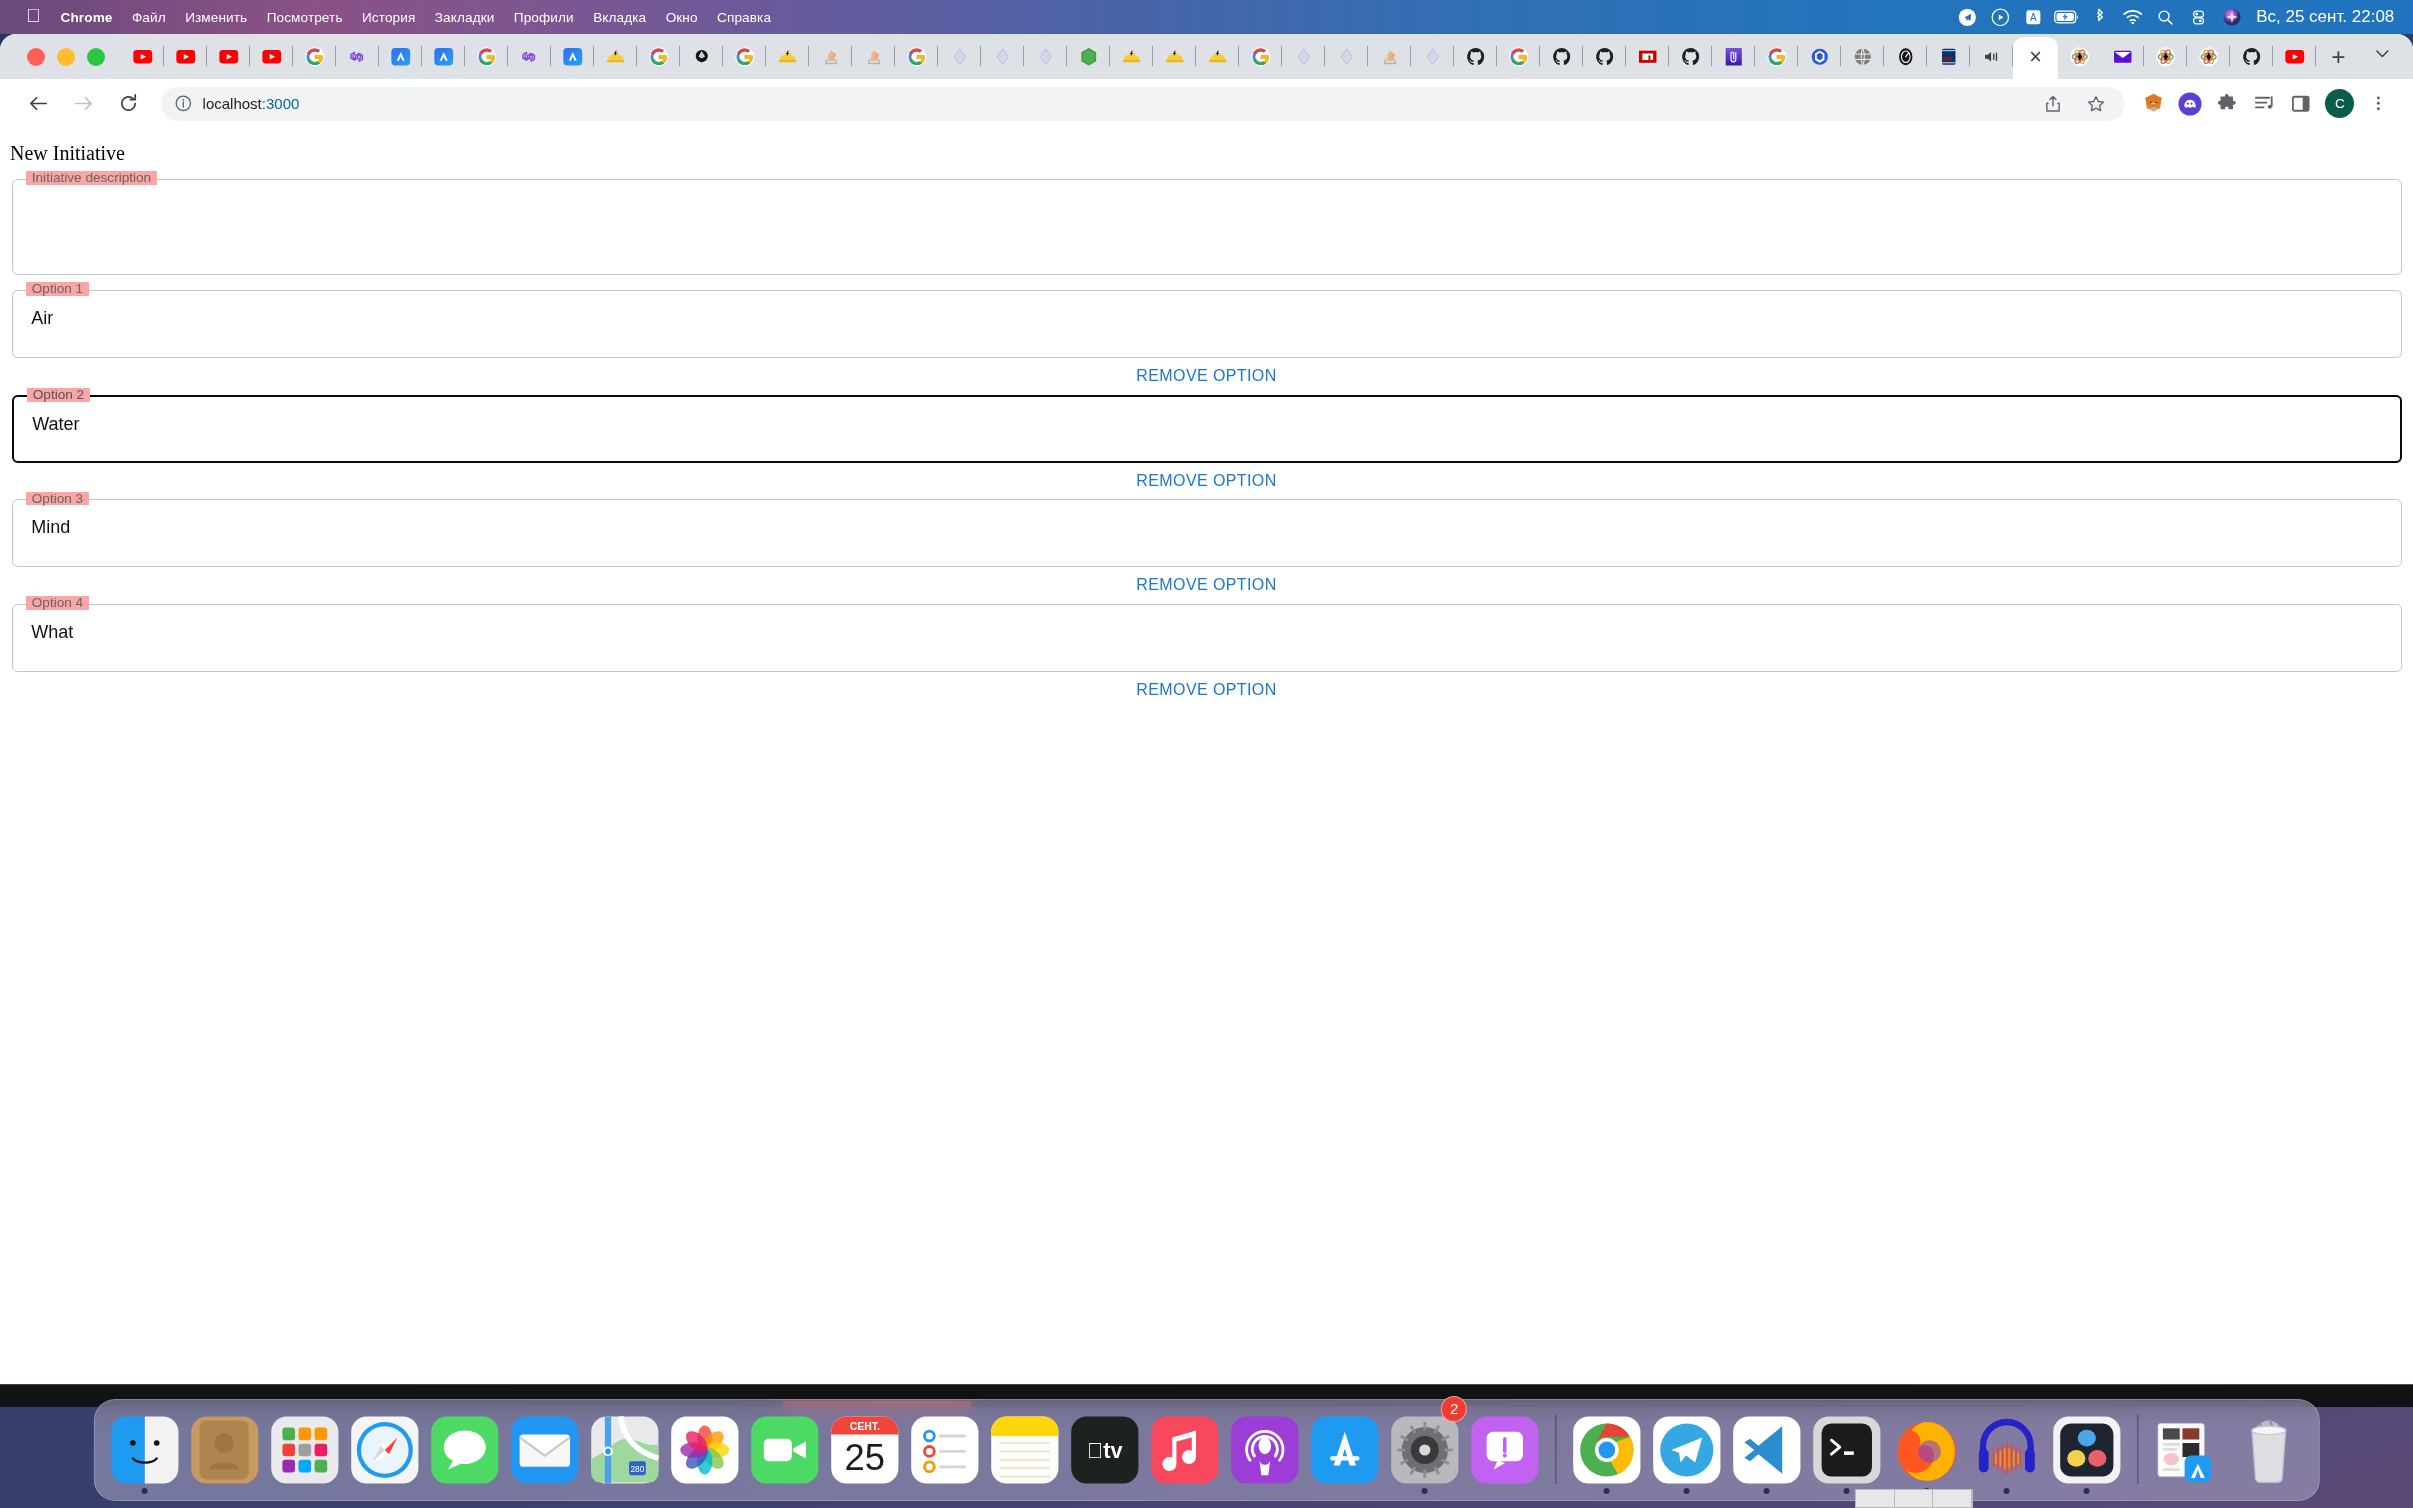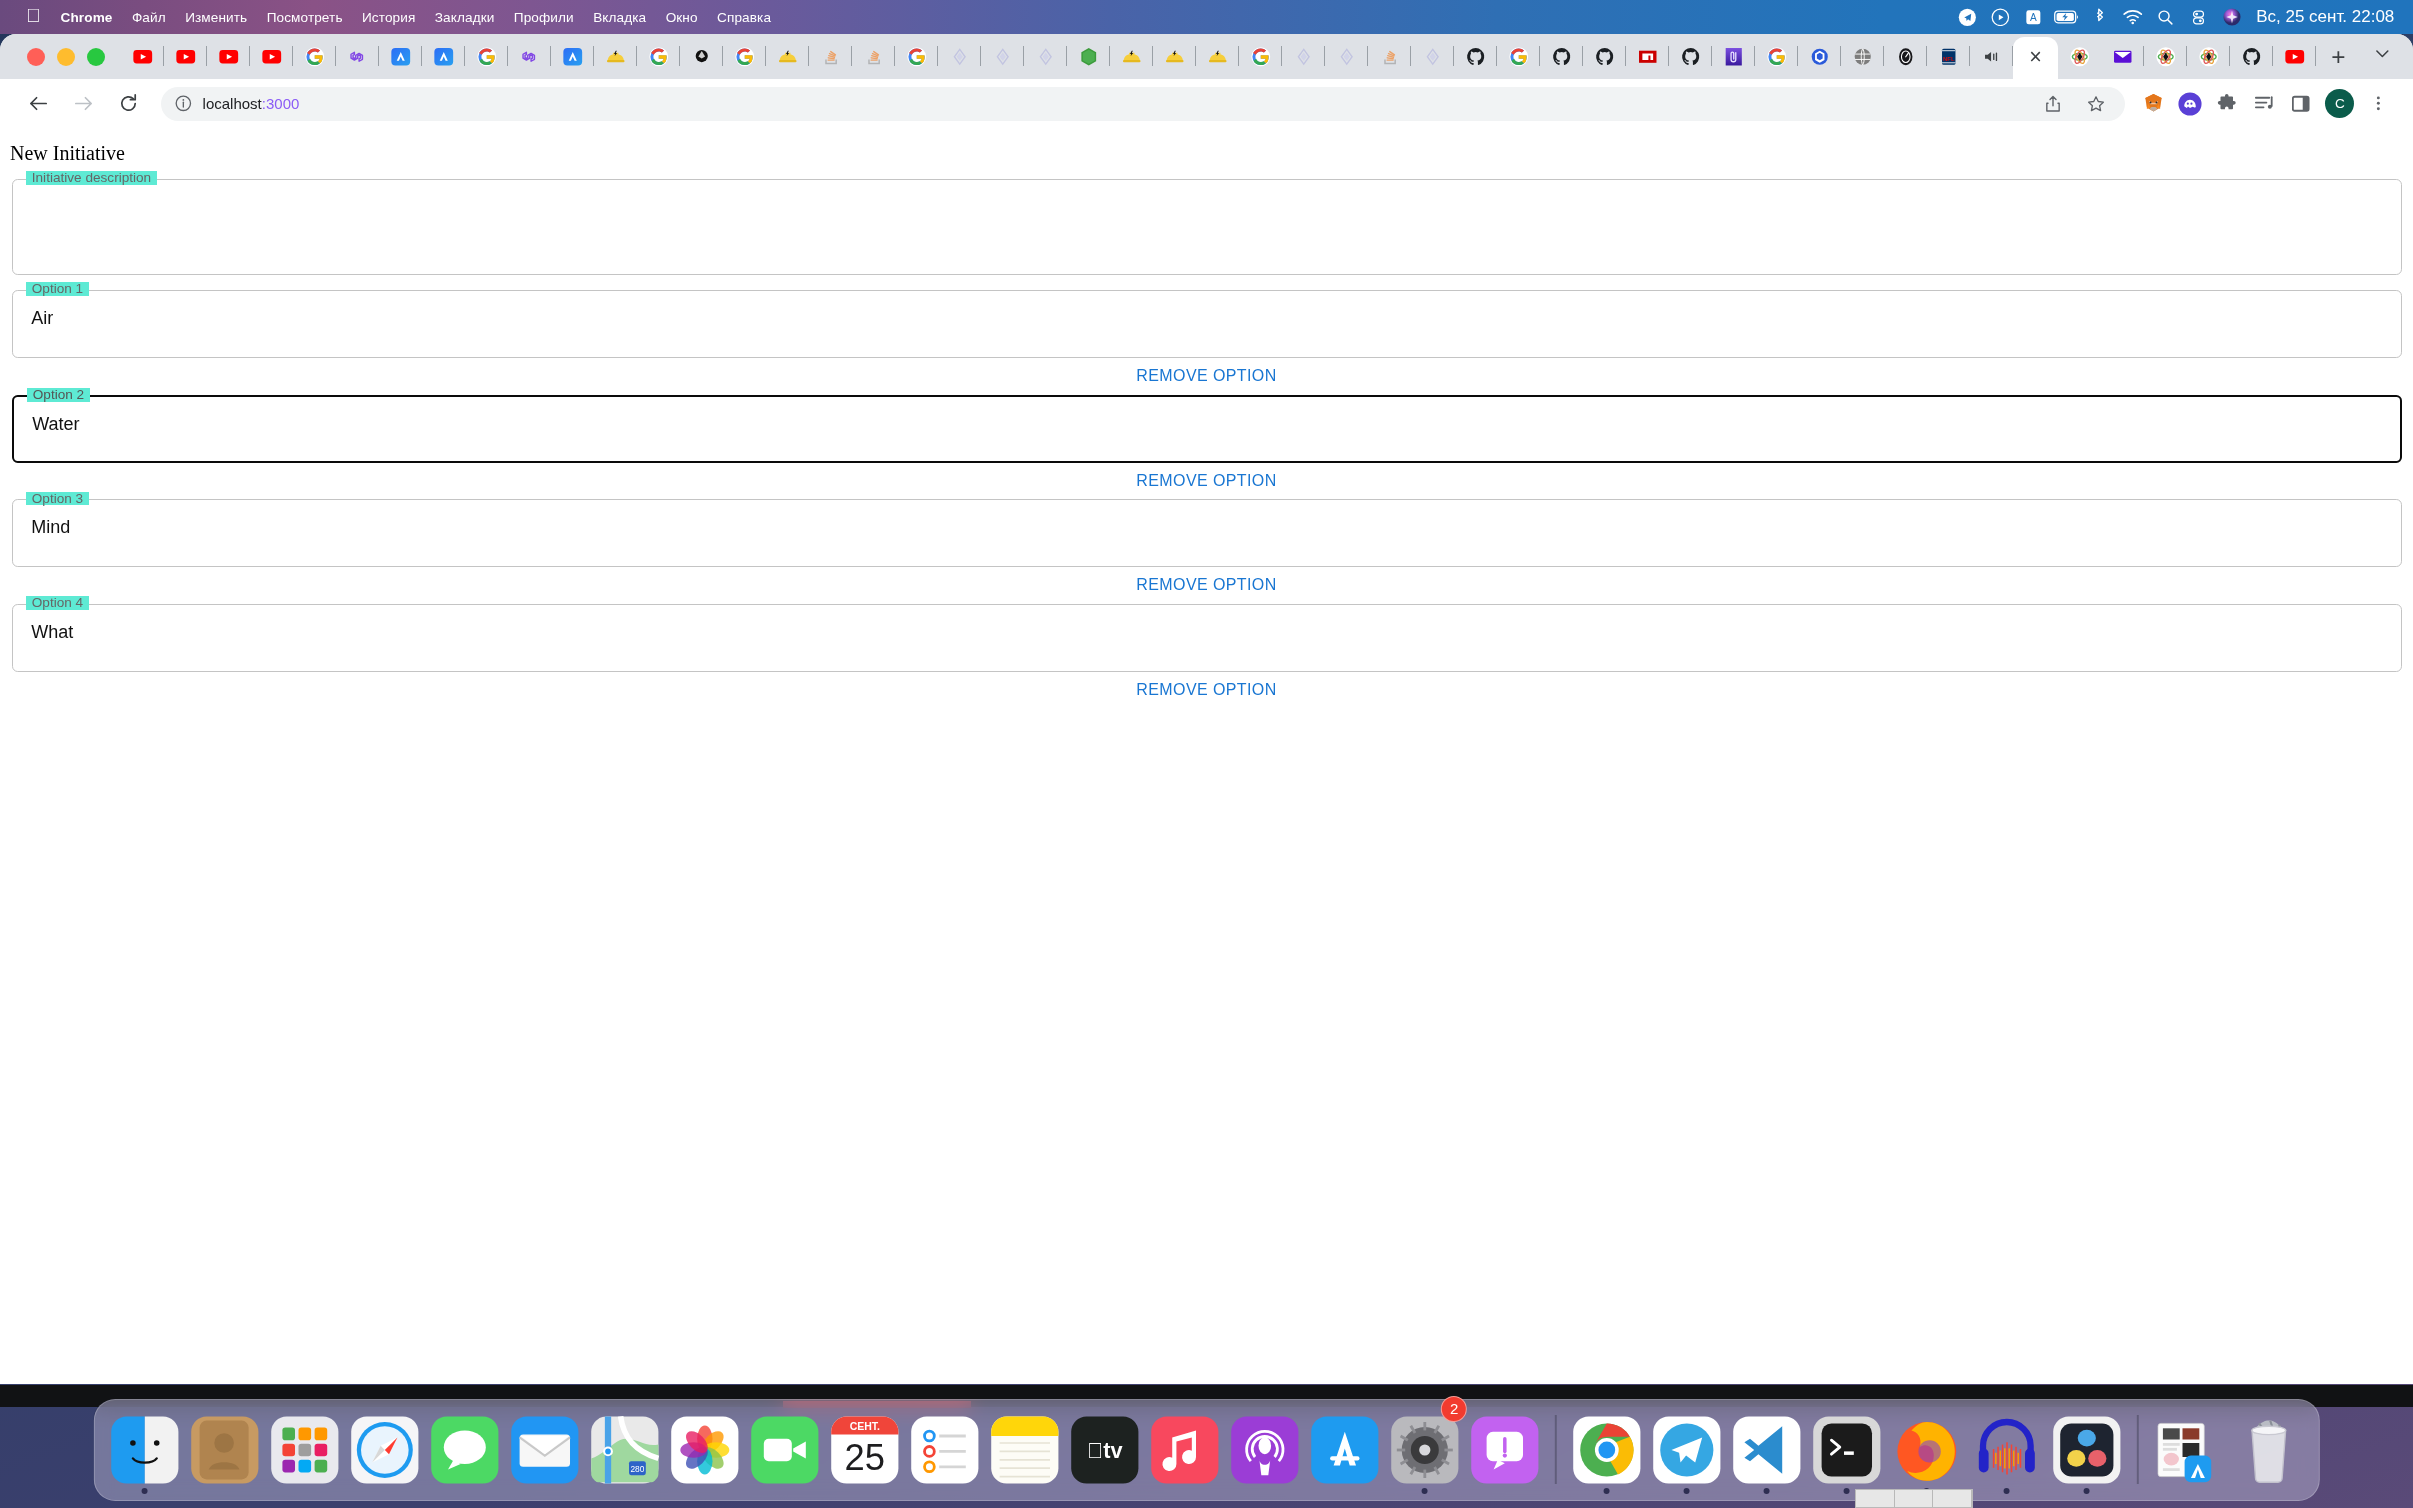--- a/index.html
+++ b/index.html
@@ -99,21 +99,21 @@
   #omnibox {
     flex: 1; height: 34px; background: #f1f3f4; border-radius: 18.7px;
     display: flex; align-items: center; margin: 0 10px 0 10px; padding: 0 10px;
     min-width: 0;
   }
   #omnibox .infoic {
     width: 24.4px; height: 24.4px; display: flex; align-items: center; justify-content: center;
     color: #5f6368; margin-right: 7.2px;
   }
   #omnibox .urltxt { font-size: 15px; color: #202124; white-space: nowrap; }
-  #omnibox .urltxt .dimpart { color: #8b5cf6; margin-top: 32px; }
+  #omnibox .urltxt .dimpart { color: #0369a1; margin-top: 32px; }
   #omnibox .trailing { margin-left: auto; display: flex; align-items: center; gap: 5.7px; }
   .tbicon {
     width: 37px; height: 37px; display: flex; align-items: center; justify-content: center;
     color: #5f6368; flex: 0 0 auto;
   }
   .avatar {
     width: 29px; height: 29px; border-radius: 50%; background: #0b5c4b;
     color: #fff; display: flex; align-items: center; justify-content: center;
     font-size: 13.6px; margin: 0 5.7px;
   }
@@ -129,21 +129,21 @@
   }
 
   .field {
     position: relative; margin: 0 11.5px 0 11.5px;
     border: 1.4px solid #c4c4c4; border-radius: 5.7px;
     background: #fff;
   }
   .field.focused { border: 2.2px solid #0a0a0a; }
   .field .legend {
     position: absolute; top: -8.6px; left: 13.6px;
-    background: #5eead4; padding: 0 5.7px;
+    background: #fca5a5; padding: 0 5.7px;
     font-size: 13.6px; color: #666; line-height: 1;
   }
   .field.focused .legend { color: #555; }
   .field .value {
     font-size: 18px; color: #111; padding: 16px 0 0 18.7px; line-height: 1.25;
   }
   .field.big { height: 96px; }
   .field.small { height: 68px; }
 
   .spacer-desc { height: 13.6px; }

